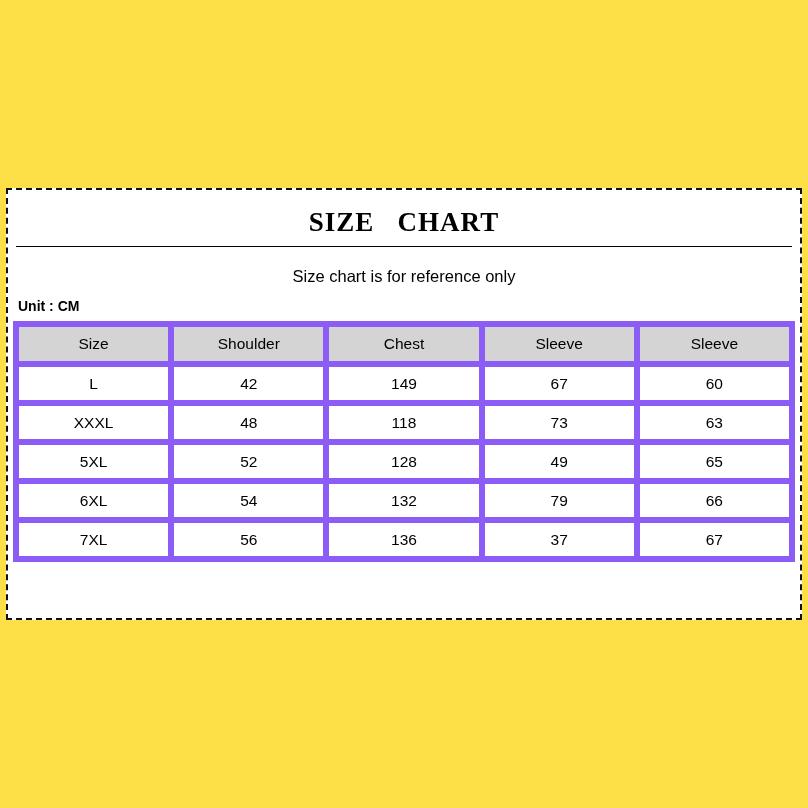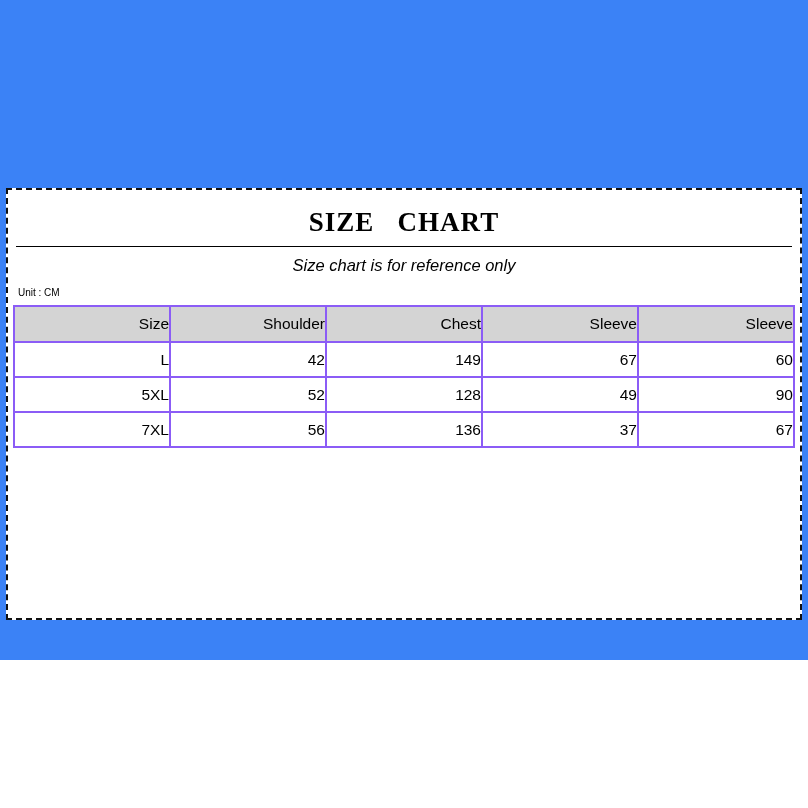--- a/index.html
+++ b/index.html
@@ -11,22 +11,22 @@
     height: 808px;
     background: #ffffff;
     font-family: "Liberation Sans", sans-serif;
     color: #000000;
     overflow: hidden;
   }
 
   .page {
     position: relative;
     width: 808px;
-    height: 660px;
-    background: #3b82f6;
+    height: 808px;
+    background: #fde047;
   }
 
   
   .chart-frame {
     position: absolute;
     left: 6px;
     top: 188px;
     width: 796px;
     height: 432px;
     border: 2px dashed #111111;
@@ -47,41 +47,41 @@
 
   .title-rule {
     border: none;
     border-top: 1.5px solid #000;
     margin: 8px 8px 0 8px;
   }
 
   .subtitle {
     text-align: center;
     font-size: 16.5px;
-    margin-top: 9px;
+    margin-top: 20px;
     color: #000;
-    font-style: italic;
   }
 
   .unit {
-    font-size: 10px;
+    font-size: 14px;
     margin: 12px 0 0 10px;
     color: #000;
+    font-weight: bold;
   }
 
   table.size-table {
     border-collapse: collapse;
     width: 782px;
     margin: 7px auto 0 auto;
     table-layout: fixed;
   }
   table.size-table th,
   table.size-table td {
-    border: 2px solid #8b5cf6;
-    text-align: right;
+    border: 6px solid #8b5cf6;
+    text-align: center;
     font-size: 15.5px;
     height: 33px;
     padding: 0;
     color: #000;
     font-weight: normal;
   }
   table.size-table thead th {
     background: #d4d4d4;
     height: 34px;
   }
@@ -112,25 +112,39 @@
       </thead>
       <tbody>
         <tr>
           <td>L</td>
           <td>42</td>
           <td>149</td>
           <td>67</td>
           <td>60</td>
         </tr>
         <tr>
+          <td>XXXL</td>
+          <td>48</td>
+          <td>118</td>
+          <td>73</td>
+          <td>63</td>
+        </tr>
+        <tr>
           <td>5XL</td>
           <td>52</td>
           <td>128</td>
           <td>49</td>
-          <td>90</td>
+          <td>65</td>
+        </tr>
+        <tr>
+          <td>6XL</td>
+          <td>54</td>
+          <td>132</td>
+          <td>79</td>
+          <td>66</td>
         </tr>
         <tr>
           <td>7XL</td>
           <td>56</td>
           <td>136</td>
           <td>37</td>
           <td>67</td>
         </tr>
       </tbody>
     </table>

